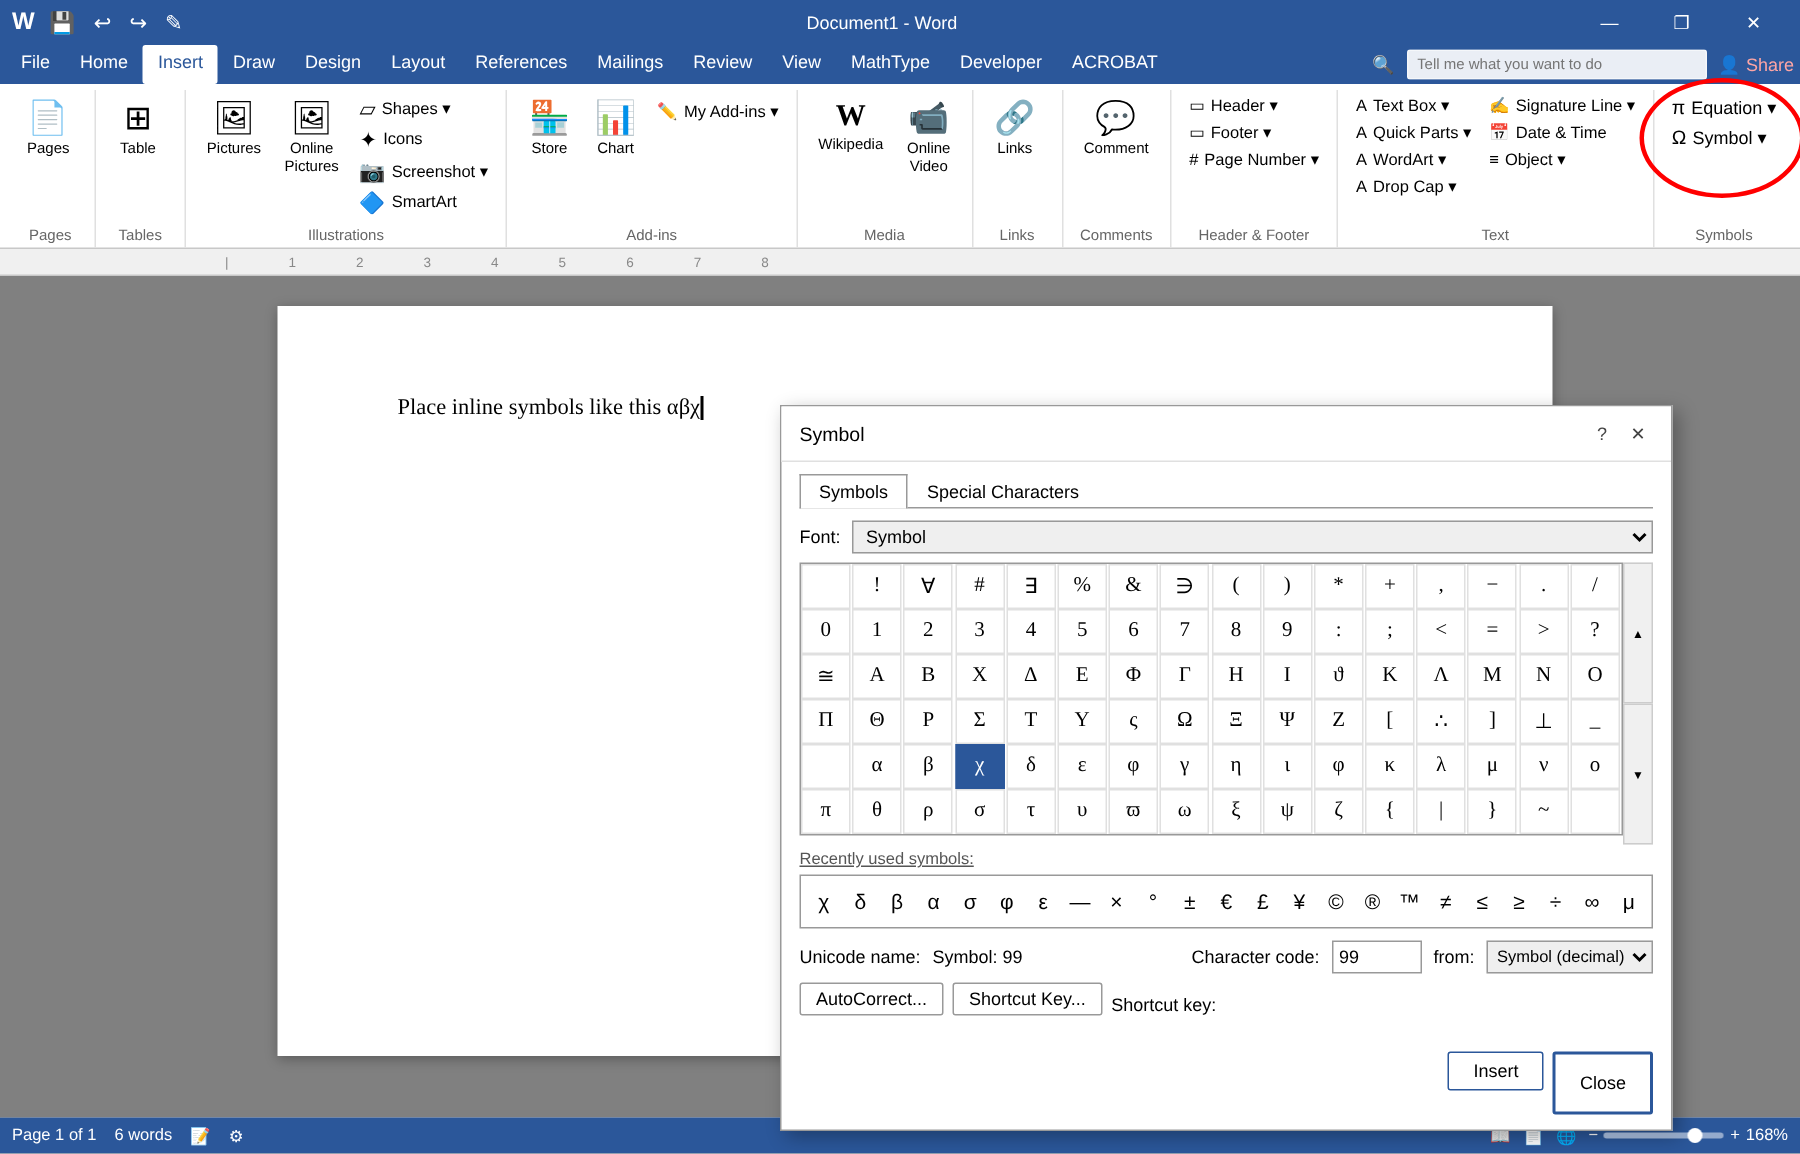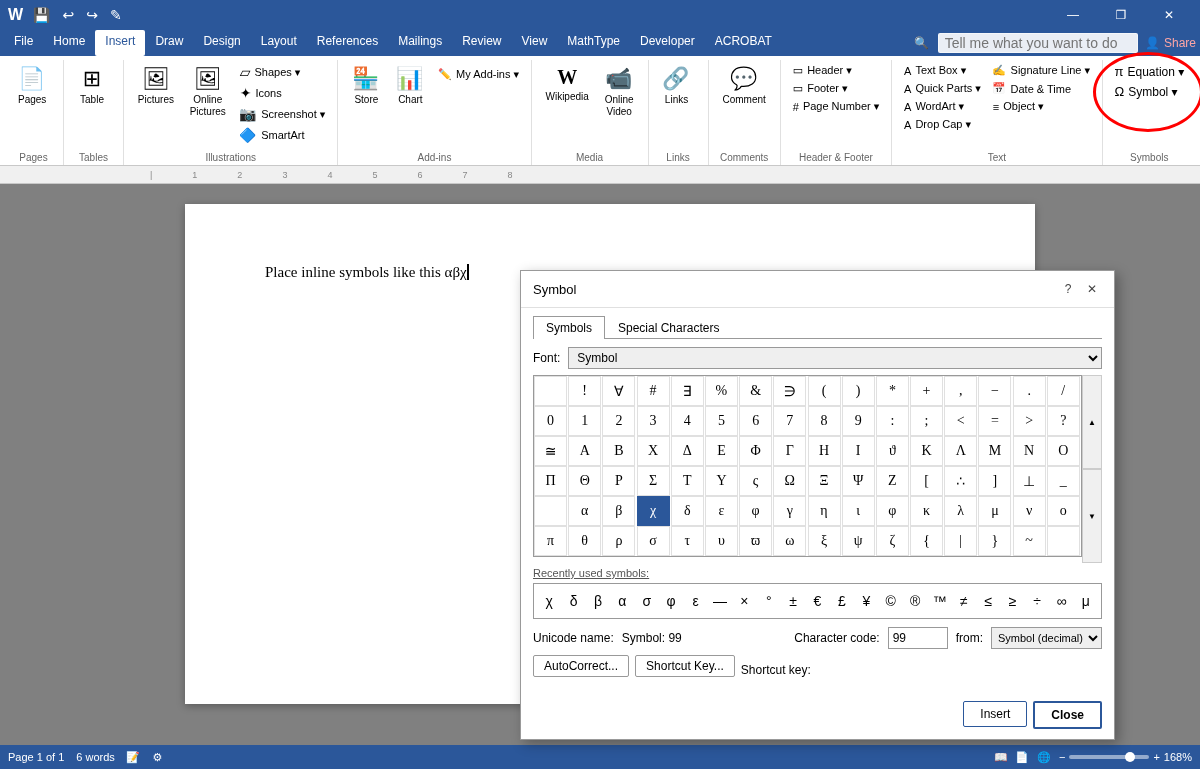--- a/index.html
+++ b/index.html
@@ -189,40 +189,41 @@
     .from-select { height: 22px; font-size: 11px; border: 1px solid #999; padding: 0 2px; }
 
     
     .shortcut-row { display: flex; align-items: flex-end; gap: 6px; margin-bottom: 10px; }
     .dialog-btn-small { height: 22px; padding: 0 10px; border: 1px solid #999; background: white; font-size: 12px; cursor: pointer; border-radius: 2px; }
     .shortcut-text { font-size: 12px; color: #000; }
 
     
     .dialog-footer { display: flex; justify-content: flex-end; gap: 6px; padding: 6px 12px 10px; }
     .dialog-btn-primary { height: 26px; padding: 0 16px; border: 1px solid #2b579a; background: white; color: #000; font-size: 12px; cursor: pointer; border-radius: 2px; }
-    .dialog-btn-default { height: 28px; padding: 0 16px; border: 2px solid #2b579a; background: white; color: #000; font-size: 12px; cursor: pointer; border-radius: 2px; font-weight: 700; }
+    .dialog-btn-default { height: 42px; padding: 0 16px; border: 2px solid #2b579a; background: white; color: #000; font-size: 12px; cursor: pointer; border-radius: 2px; font-weight: 400; }
 
     
     .grid-wrapper { display: grid; grid-template-columns: 1fr 20px; gap: 0; margin-bottom: 4px; }
     .grid-scroll-btns { display: flex; flex-direction: column; gap: 0; }
     .grid-scroll-btn { flex: 1; background: #f0f0f0; border: 1px solid #ccc; cursor: pointer; font-size: 8px; display: flex; align-items: center; justify-content: center; }
   </style>
 </head>
 <body>
 
 <div class="title-bar">
   <div class="title-bar-left">
     <span style="font-size:16px; font-weight:bold; color:white;">W</span>
     <div class="quick-access">
       <span class="qa-btn" title="Save">💾</span>
       <span class="qa-btn" title="Undo">↩</span>
       <span class="qa-btn" title="Redo">↪</span>
       <span class="qa-btn">✎</span>
     </div>
   </div>
+  <div class="title-bar-center">Document1 - Word</div>
   <div class="title-bar-right">
     <div class="title-btn">—</div>
     <div class="title-btn">❐</div>
     <div class="title-btn close">✕</div>
   </div>
 </div>
 
 <div class="menu-bar">
   <div class="menu-item">File</div>
   <div class="menu-item">Home</div>
@@ -233,21 +234,21 @@
   <div class="menu-item">References</div>
   <div class="menu-item">Mailings</div>
   <div class="menu-item">Review</div>
   <div class="menu-item">View</div>
   <div class="menu-item">MathType</div>
   <div class="menu-item">Developer</div>
   <div class="menu-item">ACROBAT</div>
   <div style="flex:1;"></div>
   <div style="display:flex;align-items:center;gap:8px;">
     <span style="color:white;font-size:12px;">🔍</span>
-    <input type="text" placeholder="Tell me what you want to do" style="height: 20px; width: 200px; font-size: 14px; padding: 0px 6px; border: 1px solid rgba(255, 255, 255, 0.5); background: rgba(255, 255, 255, 0.9); border-radius: 2px;">
+    <input type="text" placeholder="Tell me what you want to do" style="height: 20px; width: 200px; font-size: 10px; padding: 0px 6px; border: 1px solid rgba(255, 255, 255, 0.5); background: rgba(255, 255, 255, 0.9); border-radius: 2px;">
     <span style="color:#fca5a5;font-size:12px;cursor:pointer;">👤 Share</span>
   </div>
 </div>
 
 <div class="ribbon">
   <div class="ribbon-content" style="height:110px;">
 
     <div class="ribbon-group">
       <div class="ribbon-group-items">
         <div class="ribbon-btn-large">

